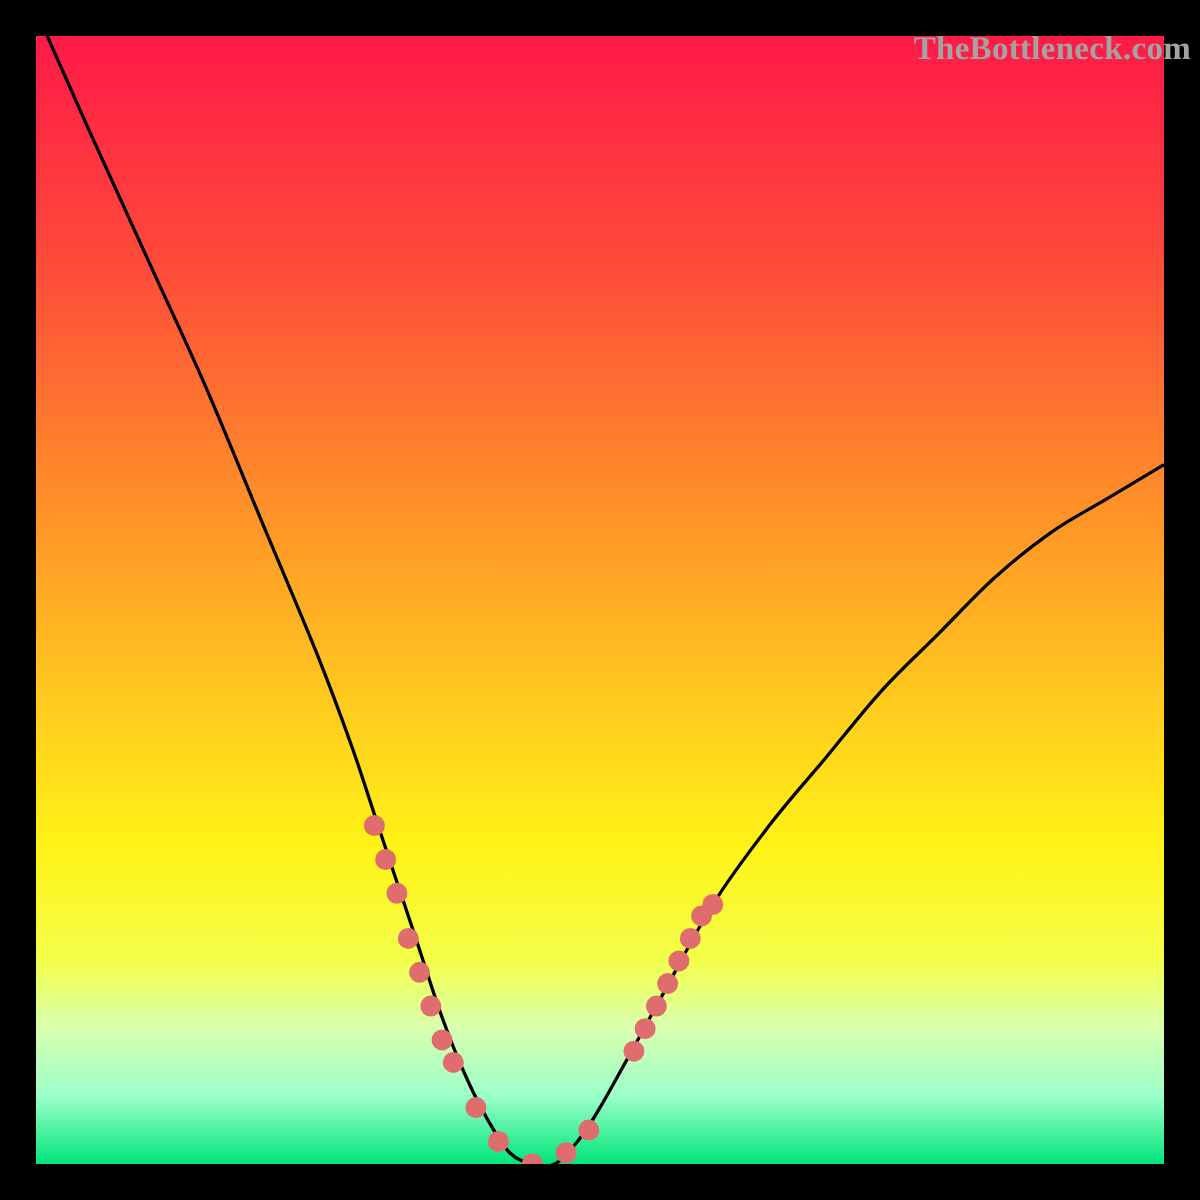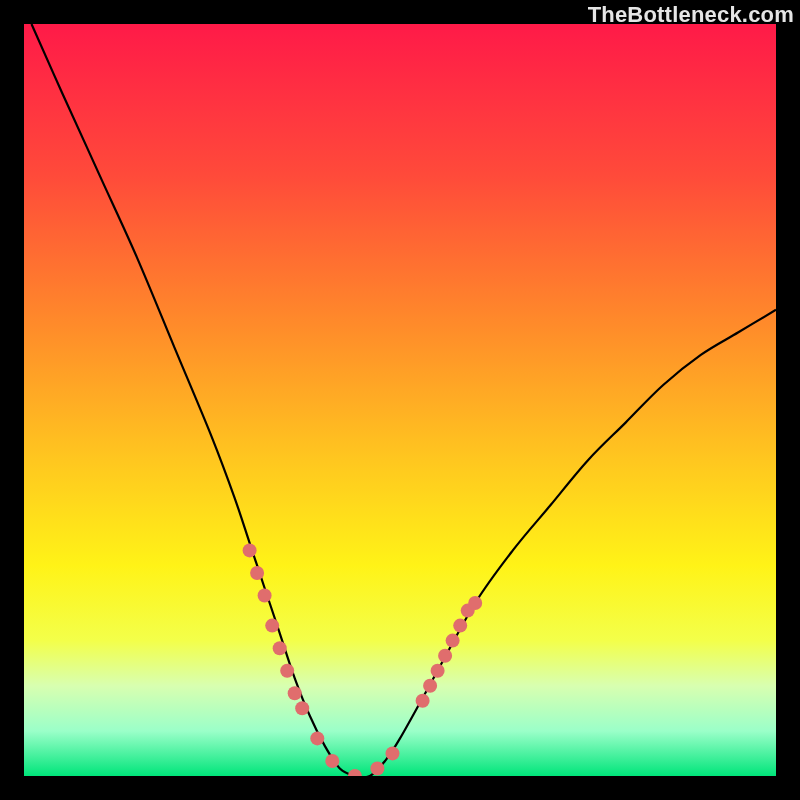--- a/index.html
+++ b/index.html
@@ -21,27 +21,28 @@
   }
   .plot-area {
     position: absolute;
     left: 0;
     top: 0;
     width: 752px;
     height: 752px;
   }
   .watermark {
     position: absolute;
-    top: 2px;
+    top: 19px;
     right: 6px;
-    color: #e5e5e5;
+    color: #a3a3a3;
     font-size: 22px;
     font-weight: 600;
     letter-spacing: 0.2px;
     user-select: none;
+    font-family: Liberation Serif, serif;
   }
   svg { display: block; }
 </style>
 </head>
 <body>
 
 <div class="frame">
   <svg class="plot-area" width="752" height="752" viewBox="0 0 752 752">
     <defs>
       <linearGradient id="bg-grad" x1="0" y1="0" x2="0" y2="1">

